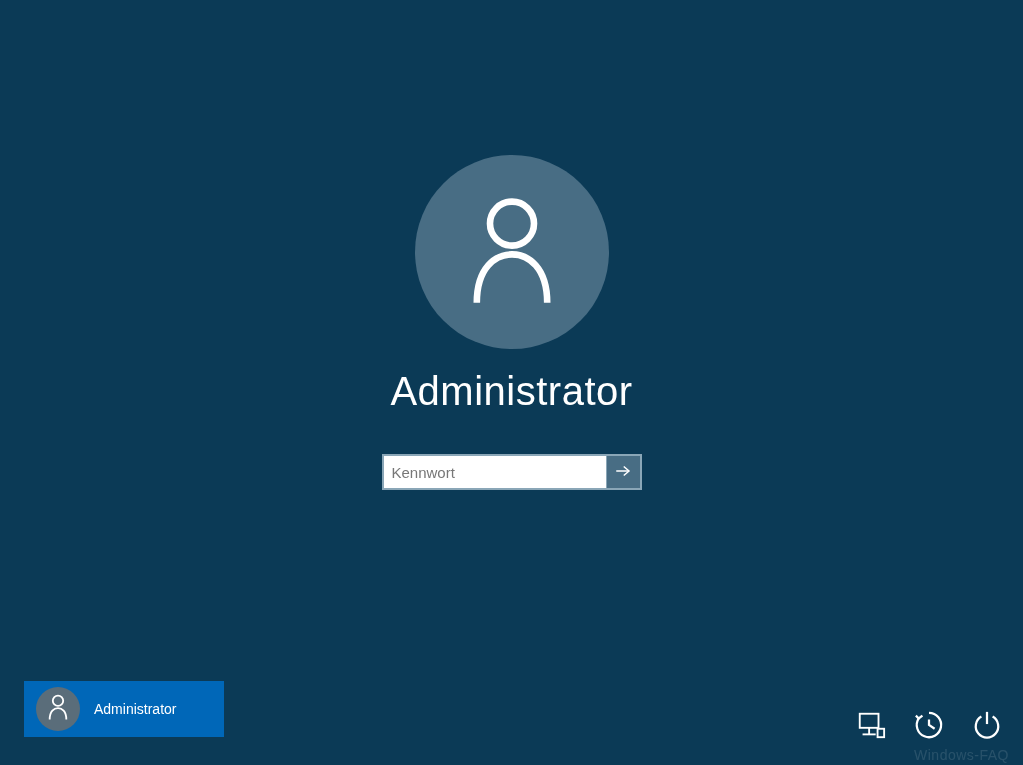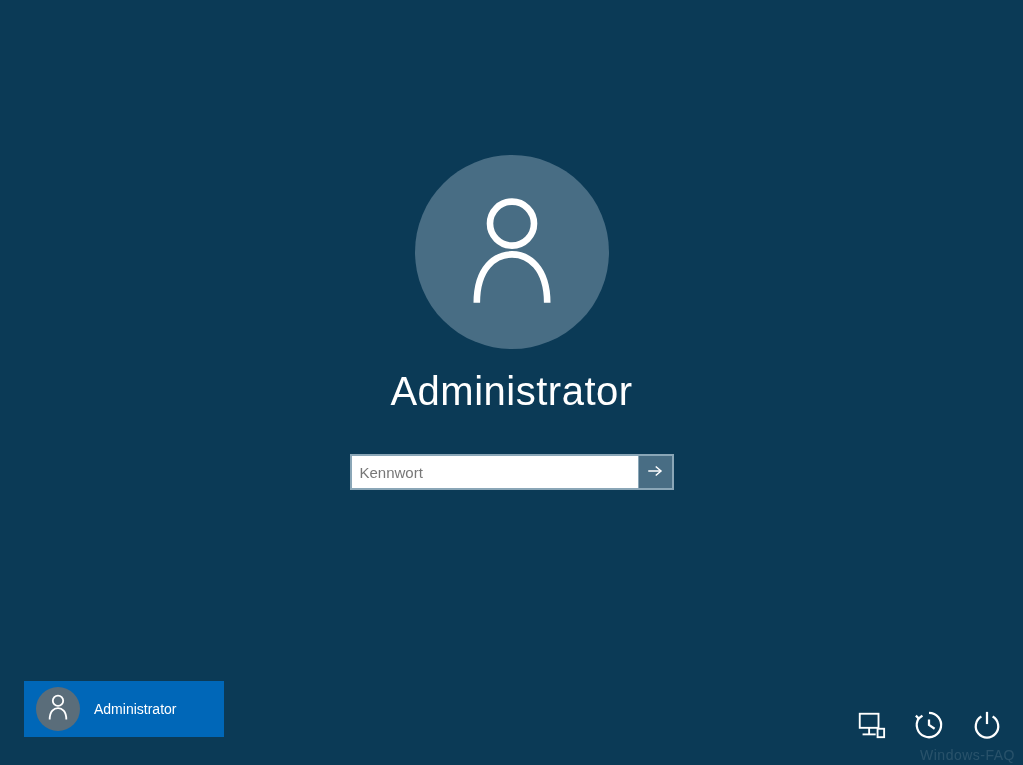--- a/index.html
+++ b/index.html
@@ -38,21 +38,21 @@
       letter-spacing: 0.5px;
       color: #ffffff;
     }
 
     .password-row {
       margin-top: 40px;
       display: flex;
       border: 2px solid #8aa6b7;
     }
     .password-input {
-      width: 286px;
+      width: 222px;
       height: 32px;
       background: #ffffff;
       border: none;
       outline: none;
       font-size: 15px;
       padding: 16px 8px;
       color: #ec4899;
     }
     .password-input::placeholder { color: #777; font-style: normal; }
     .submit-btn {
@@ -118,21 +118,21 @@
       align-items: center;
       justify-content: center;
       cursor: pointer;
       color: #ffffff;
     }
     .sys-btn svg { width: 30px; height: 30px; }
 
     
     .watermark {
       position: absolute;
-      right: 8px;
+      right: 14px;
       bottom: 2px;
       font-size: 14px;
       letter-spacing: 0.5px;
       color: rgba(255,255,255,0.12);
       pointer-events: none;
       margin-top: 48px;
     }
   </style>
 </head>
 <body>

